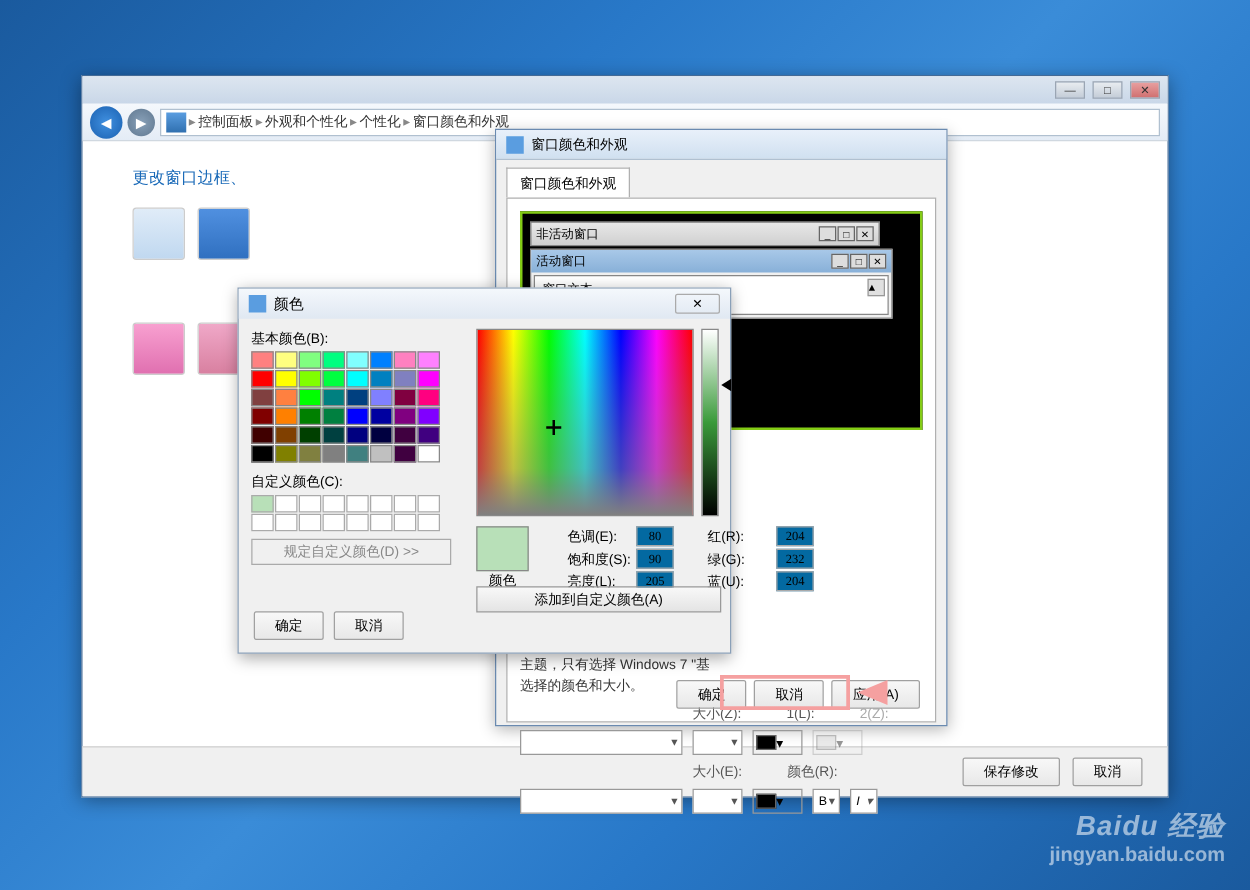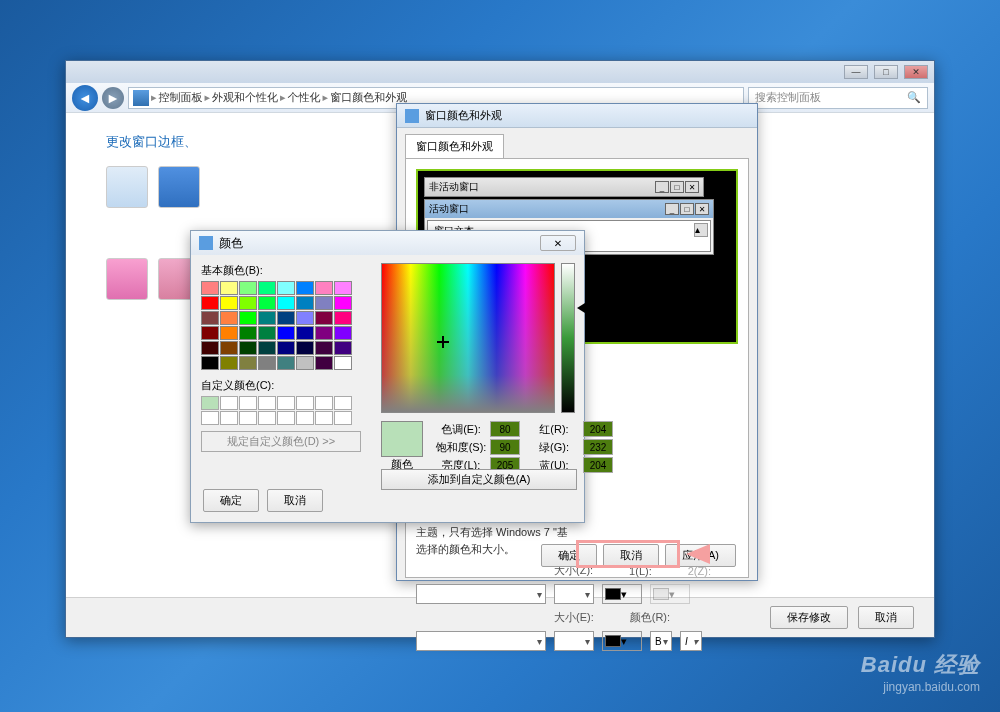--- a/index.html
+++ b/index.html
@@ -91,29 +91,29 @@
 .crosshair::after { top: 5px; left: 0; width: 12px; height: 2px; }
 .lum-bar { position: absolute; left: 180px; top: 0; width: 14px; height: 150px; background: linear-gradient(#fff, #3a9a3a, #000); border: 1px solid #888; }
 .lum-ptr { position: absolute; left: 196px; top: 40px; width: 0; height: 0; border-top: 5px solid transparent; border-bottom: 5px solid transparent; border-right: 8px solid #000; }
 
 .values-area { position: absolute; left: 0; top: 158px; display: flex; gap: 12px; font-size: 11px; align-items: flex-start; }
 .preview-swatch { width: 42px; height: 36px; background: #b8e0b8; border: 1px solid #888; }
 .preview-label { font-size: 11px; text-align: center; }
 .val-cols { display: flex; gap: 8px; }
 .val-col { display: flex; flex-direction: column; gap: 2px; }
 .val-row { display: flex; align-items: center; gap: 3px; }
-.val-row label { width: 52px; text-align: center; }
-.val-input { width: 30px; height: 16px; border: 1px solid #aaa; background: #4d7c0f; text-align: center; font-size: 10px; }
+.val-row label { width: 52px; text-align: left; margin-left: 19px; }
+.val-input { width: 30px; height: 16px; border: 1px solid #aaa; background: #0369a1; text-align: center; font-size: 10px; font-family: Liberation Serif, serif; }
 
 .add-custom-btn { position: absolute; left: 0; top: 206px; width: 196px; padding: 2px 0; border: 1px solid #999; background: linear-gradient(#f8f8f8, #e4e4e4); font-size: 11px; text-align: center; cursor: pointer; }
 
 .color-btns { position: absolute; bottom: 10px; left: 12px; display: flex; gap: 8px; }
 
 .watermark { position: absolute; right: 20px; bottom: 18px; color: rgba(255,255,255,0.55); font-size: 22px; font-style: italic; font-weight: bold; letter-spacing: 1px; text-align: right; }
-.watermark small { display: block; font-size: 12px; font-style: normal; font-weight: normal; letter-spacing: 0; }
+.watermark small { display: block; font-size: 16px; font-style: normal; font-weight: bold; letter-spacing: 0; }
 </style>
 </head>
 <body>
 
 <div class="explorer">
   <div class="titlebar">
     <div class="win-btn">—</div>
     <div class="win-btn">□</div>
     <div class="win-btn close">✕</div>
   </div>
@@ -123,24 +123,20 @@
     <div class="breadcrumb">
       <span class="bc-icon"></span>
       <span class="bc-sep">▸</span>
       <span>控制面板</span>
       <span class="bc-sep">▸</span>
       <span>外观和个性化</span>
       <span class="bc-sep">▸</span>
       <span>个性化</span>
       <span class="bc-sep">▸</span>
       <span>窗口颜色和外观</span>
-    </div>
-    <div class="search-box">
-      <span>搜索控制面板</span>
-      <span class="search-icon">🔍</span>
     </div>
   </div>
   <div class="explorer-body">
     <div class="section-title">更改窗口边框、</div>
     <div class="swatches">
       <div class="swatch sw1"></div>
       <div class="swatch sw2"></div>
     </div>
     <div class="swatches">
       <div class="swatch sw3"></div>

